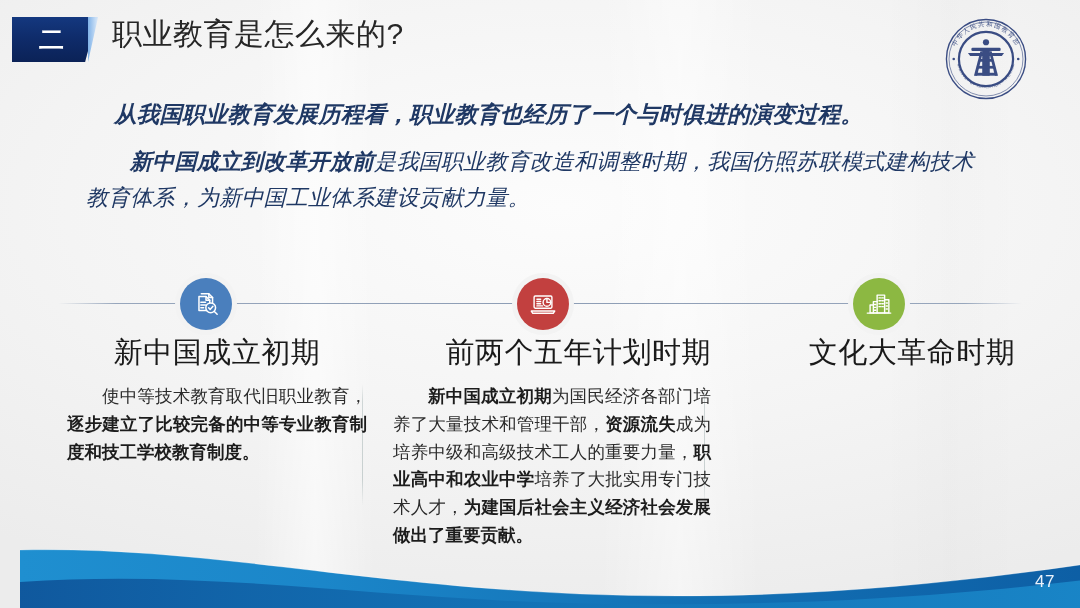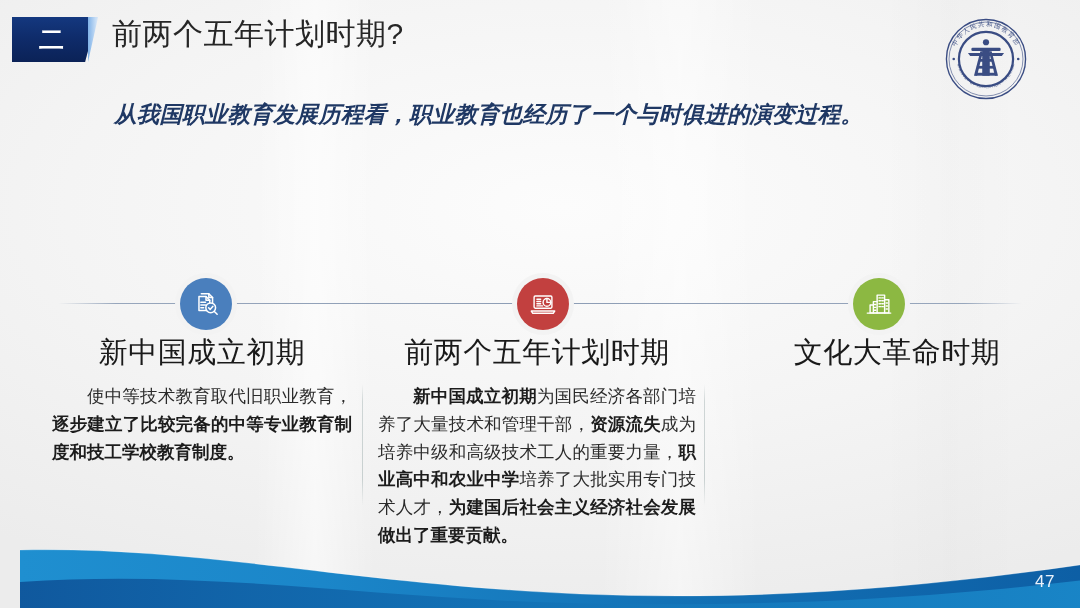--- a/index.html
+++ b/index.html
@@ -72,31 +72,31 @@
     position:absolute; top:278px; width:52px; height:52px; border-radius:50%;
     display:flex; align-items:center; justify-content:center;
     box-shadow:0 0 0 5px #f3f3f3;
   }
   #icon-1 { left:180px; background:#4a7fbd; }
   #icon-2 { left:517px; background:#c2403f; }
   #icon-3 { left:853px; background:#8cb842; }
   .icon-circle svg { display:block; }
 
   
-  .col { position:absolute; top:336px; }
+  .col { position:absolute; top:336px;margin-left:15px; }
   #col-1 { left:52px;  width:300px; }
   #col-2 { left:378px; width:318px; }
   #col-3 { left:742px; width:310px; }
 
   .col-heading {
     font-size:30px; color:#1a1a1a; font-weight:400; text-align:center;
     white-space:nowrap; letter-spacing:.5px; line-height:1.15;
   }
   #col-1 .col-heading { font-size:29px; }
-  #col-2 .col-heading { font-size:29px; }
+  #col-2 .col-heading { font-size:29px;text-align:right; }
   #col-3 .col-heading { font-size:29px; }
 
   .col-body {
     margin-top:14px; font-size:17.5px; color:#2b2b2b;
     line-height:1.58; text-align:justify; text-indent:35px;
     letter-spacing:0px;
   }
   .col-body b { font-weight:700; color:#1c1c1c; }
   #col-2 .col-body { text-indent:35px; }
   #col-3 .col-body { text-indent:35px; }
@@ -120,21 +120,21 @@
 
   <div class="sheen a"></div>
   <div class="sheen b"></div>
   <div class="sheen c"></div>
 
   <div id="title-row">
     <div id="section-badge">
       <span class="num">二</span>
     </div>
     <div id="badge-sheen"></div>
-    <h1 id="slide-title">前两个五年计划时期?</h1>
+    <h1 id="slide-title">职业教育是怎么来的?</h1>
   </div>
 
   <div id="moe-emblem">
     <svg viewBox="0 0 100 100" width="86" height="86" aria-hidden="true">
       <defs>
         <path id="rimTop" d="M 50,50 m -38,0 a 38,38 0 0 1 76,0" fill="none"></path>
         <path id="rimBot" d="M 50,50 m -34,0 a 34,34 0 0 0 68,0" fill="none"></path>
       </defs>
       <circle cx="50" cy="50" r="46" fill="none" stroke="#2b3f7a" stroke-width="1.6"></circle>
       <circle cx="50" cy="50" r="43" fill="none" stroke="#2b3f7a" stroke-width="0.7"></circle>
@@ -157,20 +157,23 @@
         <path d="M40 58 h20 v3.2 H40 Z"></path>
         <path d="M37.5 66 h25 v3.4 h-25 Z"></path>
         <path d="M43.5 41 L36 69.5 h3.7 L46.5 41 Z"></path>
         <path d="M56.5 41 L64 69.5 h-3.7 L53.5 41 Z"></path>
       </g>
     </svg>
   </div>
 
   <div id="intro-block">
     <p id="intro-lead">从我国职业教育发展历程看，职业教育也经历了一个与时俱进的演变过程。</p>
+    <p id="intro-body">
+      <b>新中国成立到改革开放前</b><span>是我国职业教育改造和调整时期，我国仿照苏联模式建构技术教育体系，为新中国工业体系建设贡献力量。</span>
+    </p>
   </div>
 
   <div id="rule-line"></div>
 
   <div class="icon-circle" id="icon-1">
     <svg viewBox="0 0 32 32" width="30" height="30" fill="none" stroke="#ffffff" stroke-width="1.6" stroke-linecap="round" stroke-linejoin="round">
       <path d="M11 5 h8 l4 4 v7"></path>
       <path d="M19 5 v4 h4"></path>
       <path d="M8.5 8 h7.5 l4 4 v11 h-11.5 z"></path>
       <path d="M16 8 v4 h4"></path>

